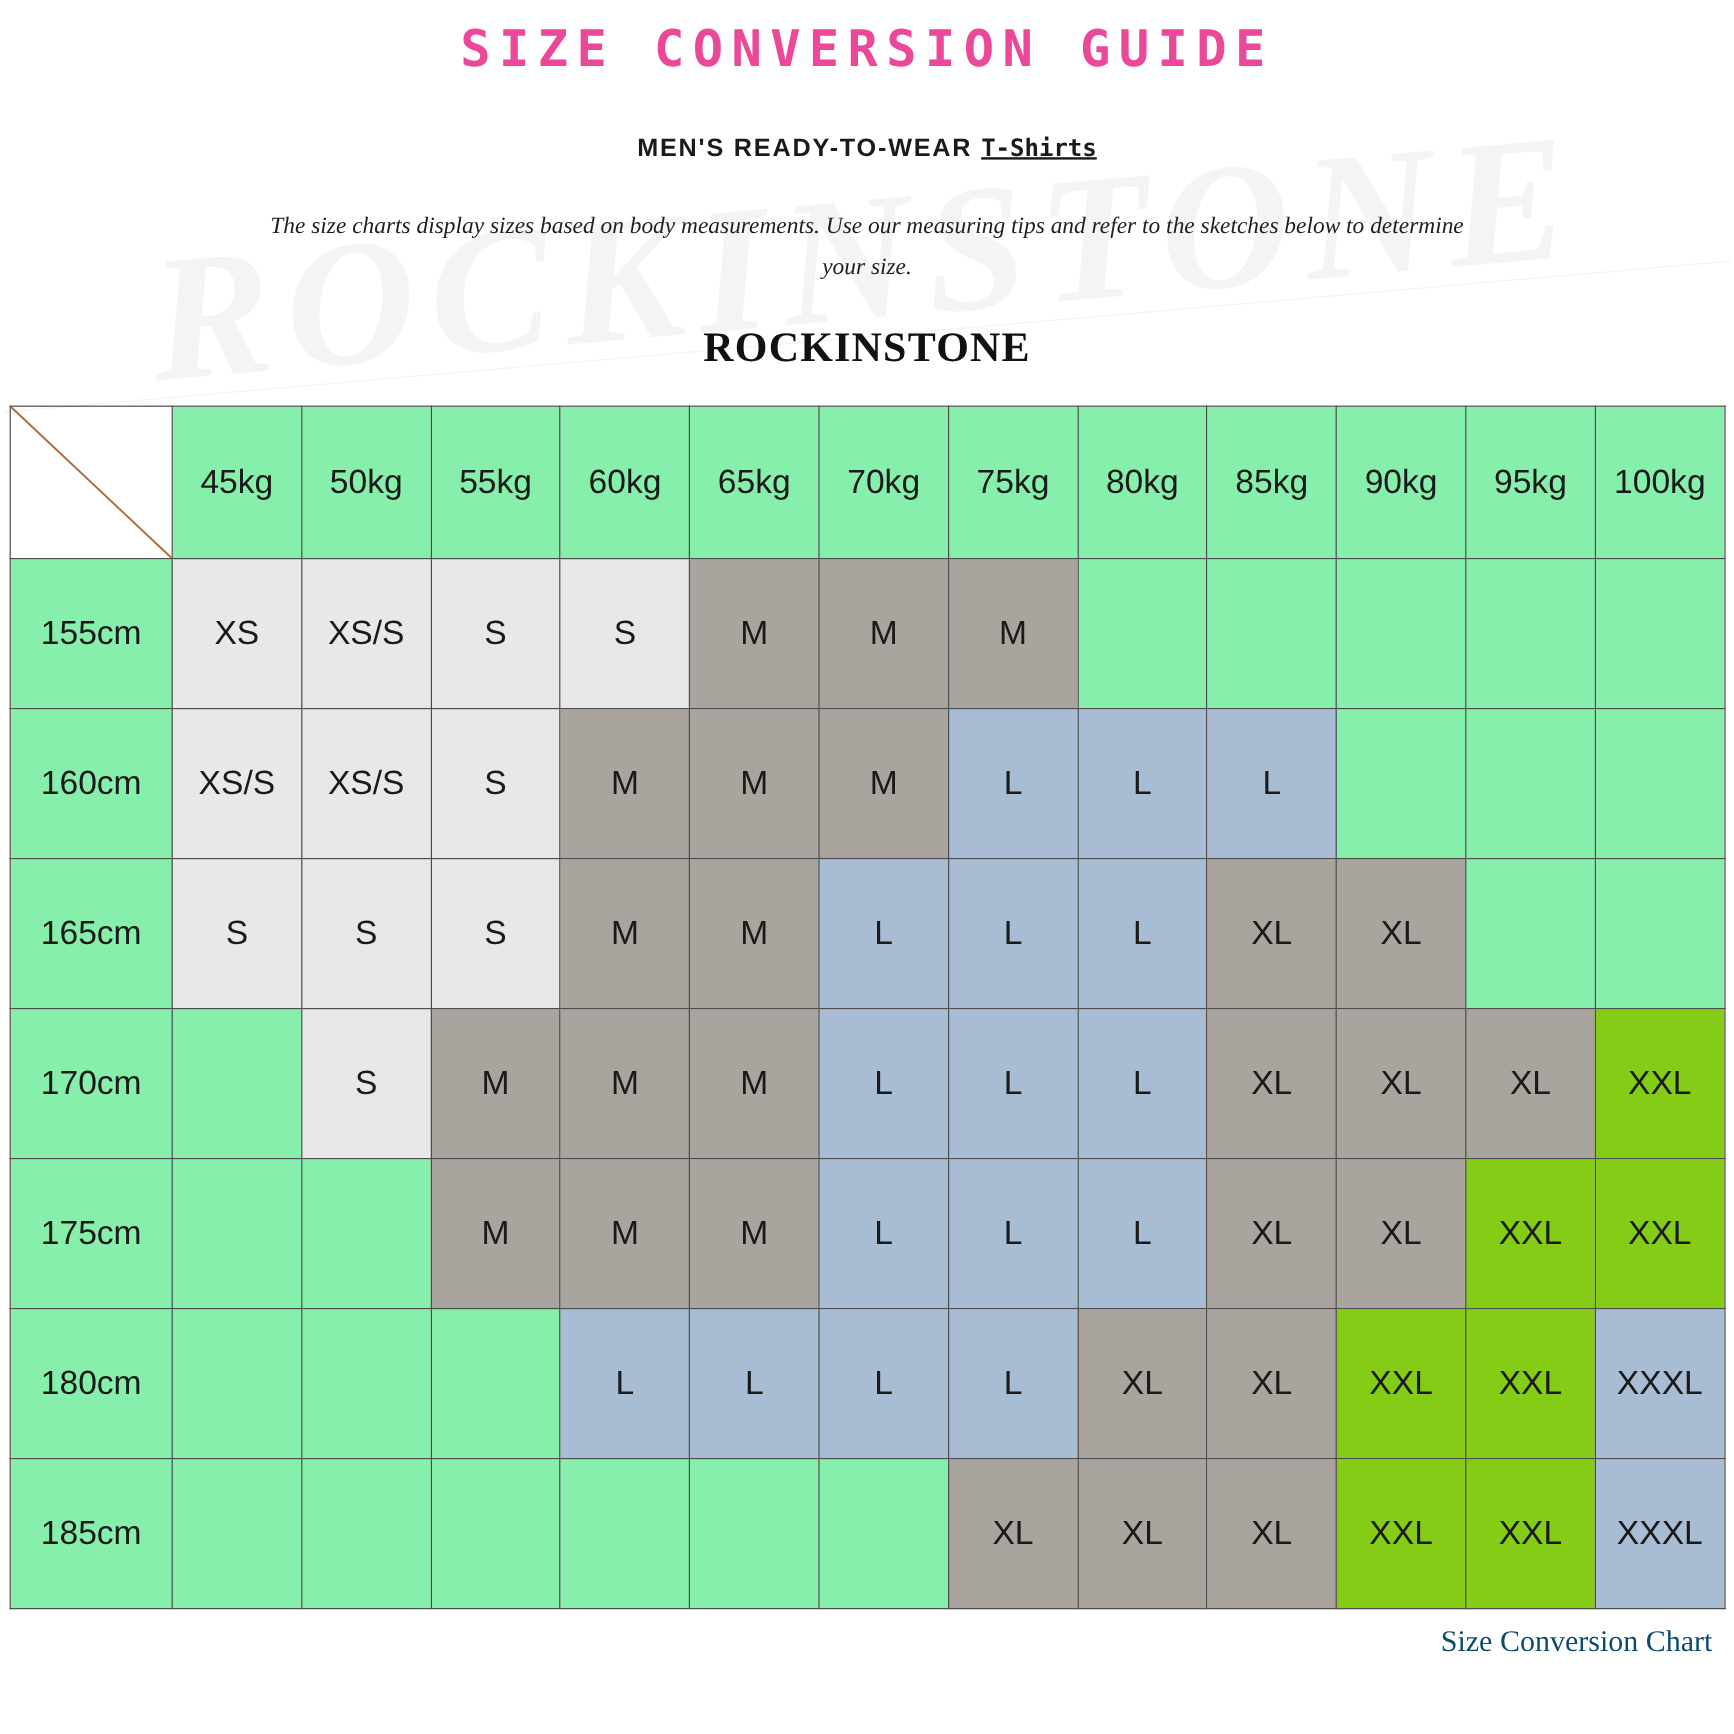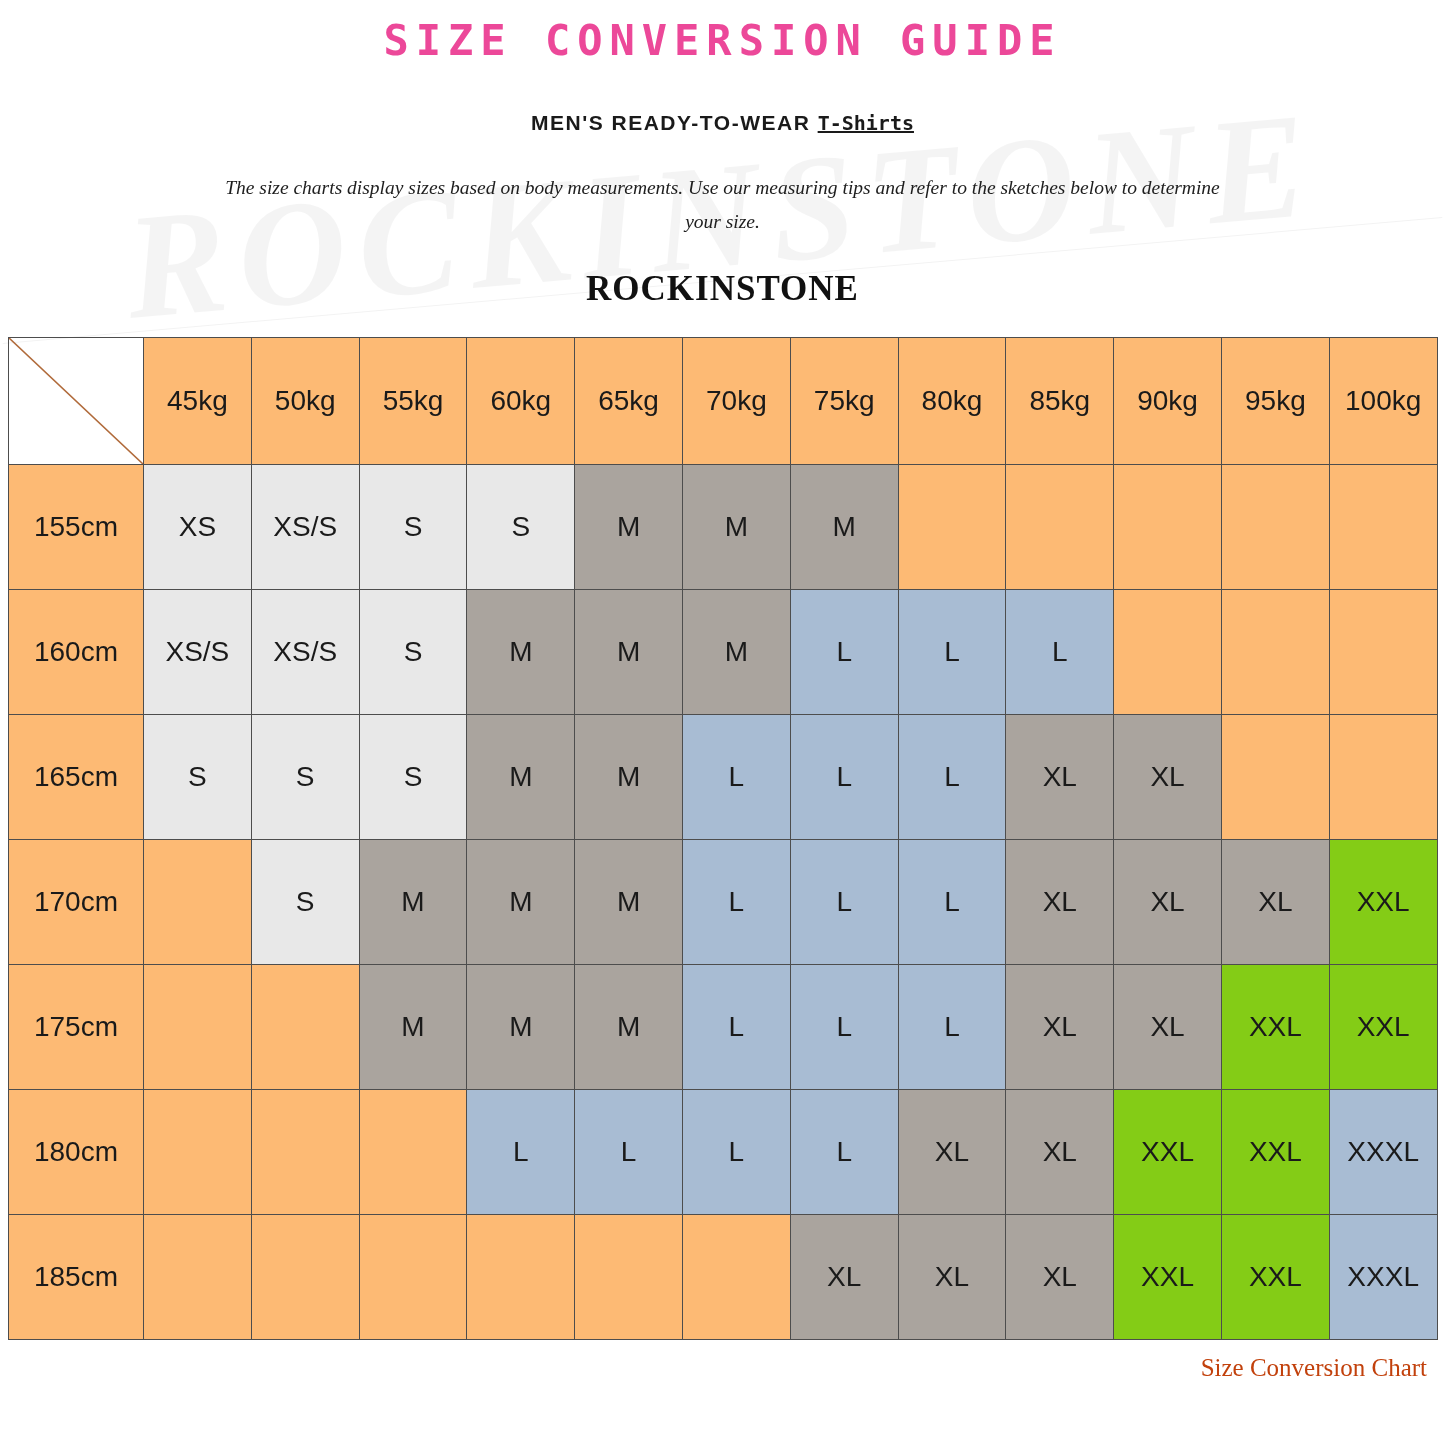--- a/index.html
+++ b/index.html
@@ -137,35 +137,35 @@
   .corner-cell {
     position: relative;
     padding: 0;
   }
   .corner-cell svg {
     display: block;
     width: 100%;
     height: 100%;
   }
 
-  .c-none  { background: #fdba74; }
+  .c-none  { background: #86efac; }
   .c-light { background: #e8e8e8; margin-left: 11px; }
   .c-gray  { background: #aaa49e; }
   .c-blue  { background: #a8bcd3; }
   .c-pale  { background: #84cc16; }
 
   
   .footer {
     position: relative;
     z-index: 2;
     text-align: right;
     padding: 14px 18px 0 0;
     font-family: "Liberation Serif", serif;
     font-size: 25px;
-    color: #c2410c;
+    color: #0c4a6e;
   }
 </style>
 </head>
 <body>
 
 <div class="watermark">ROCKINSTONE</div>
 <div class="watermark-line"></div>
 
 <div class="header">
   <h1 class="main-title">SIZE CONVERSION GUIDE</h1>

